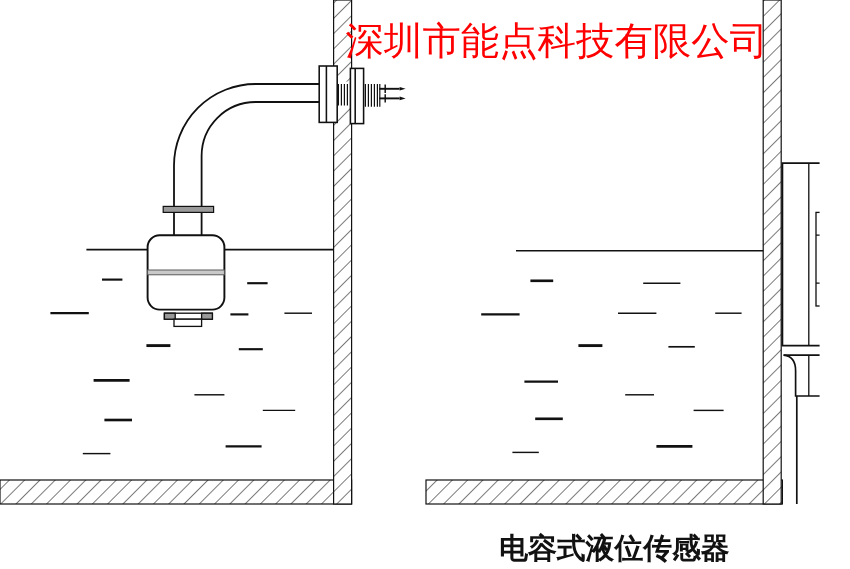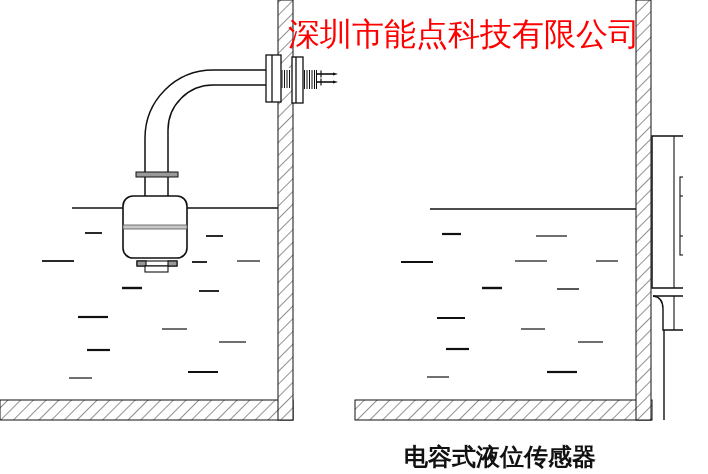--- a/index.html
+++ b/index.html
@@ -24,21 +24,21 @@
   .diagram-label{
     position:absolute;
     top:441px;
     font-size:24px;
     font-weight:bold;
     color:#111;
     white-space:nowrap;
     z-index:5;
   }
   .label-left{left:40px;}
-  .label-right{left:404px;}
+  .label-right{left:416px;}
 </style>
 </head>
 <body>
 
 <div class="stage">
 
   <svg width="708" height="474" viewBox="0 0 708 474">
     <defs>
       <pattern id="hatch" patternUnits="userSpaceOnUse" width="9" height="9" patternTransform="rotate(45)">
         <rect width="9" height="9" fill="#ffffff"></rect>

